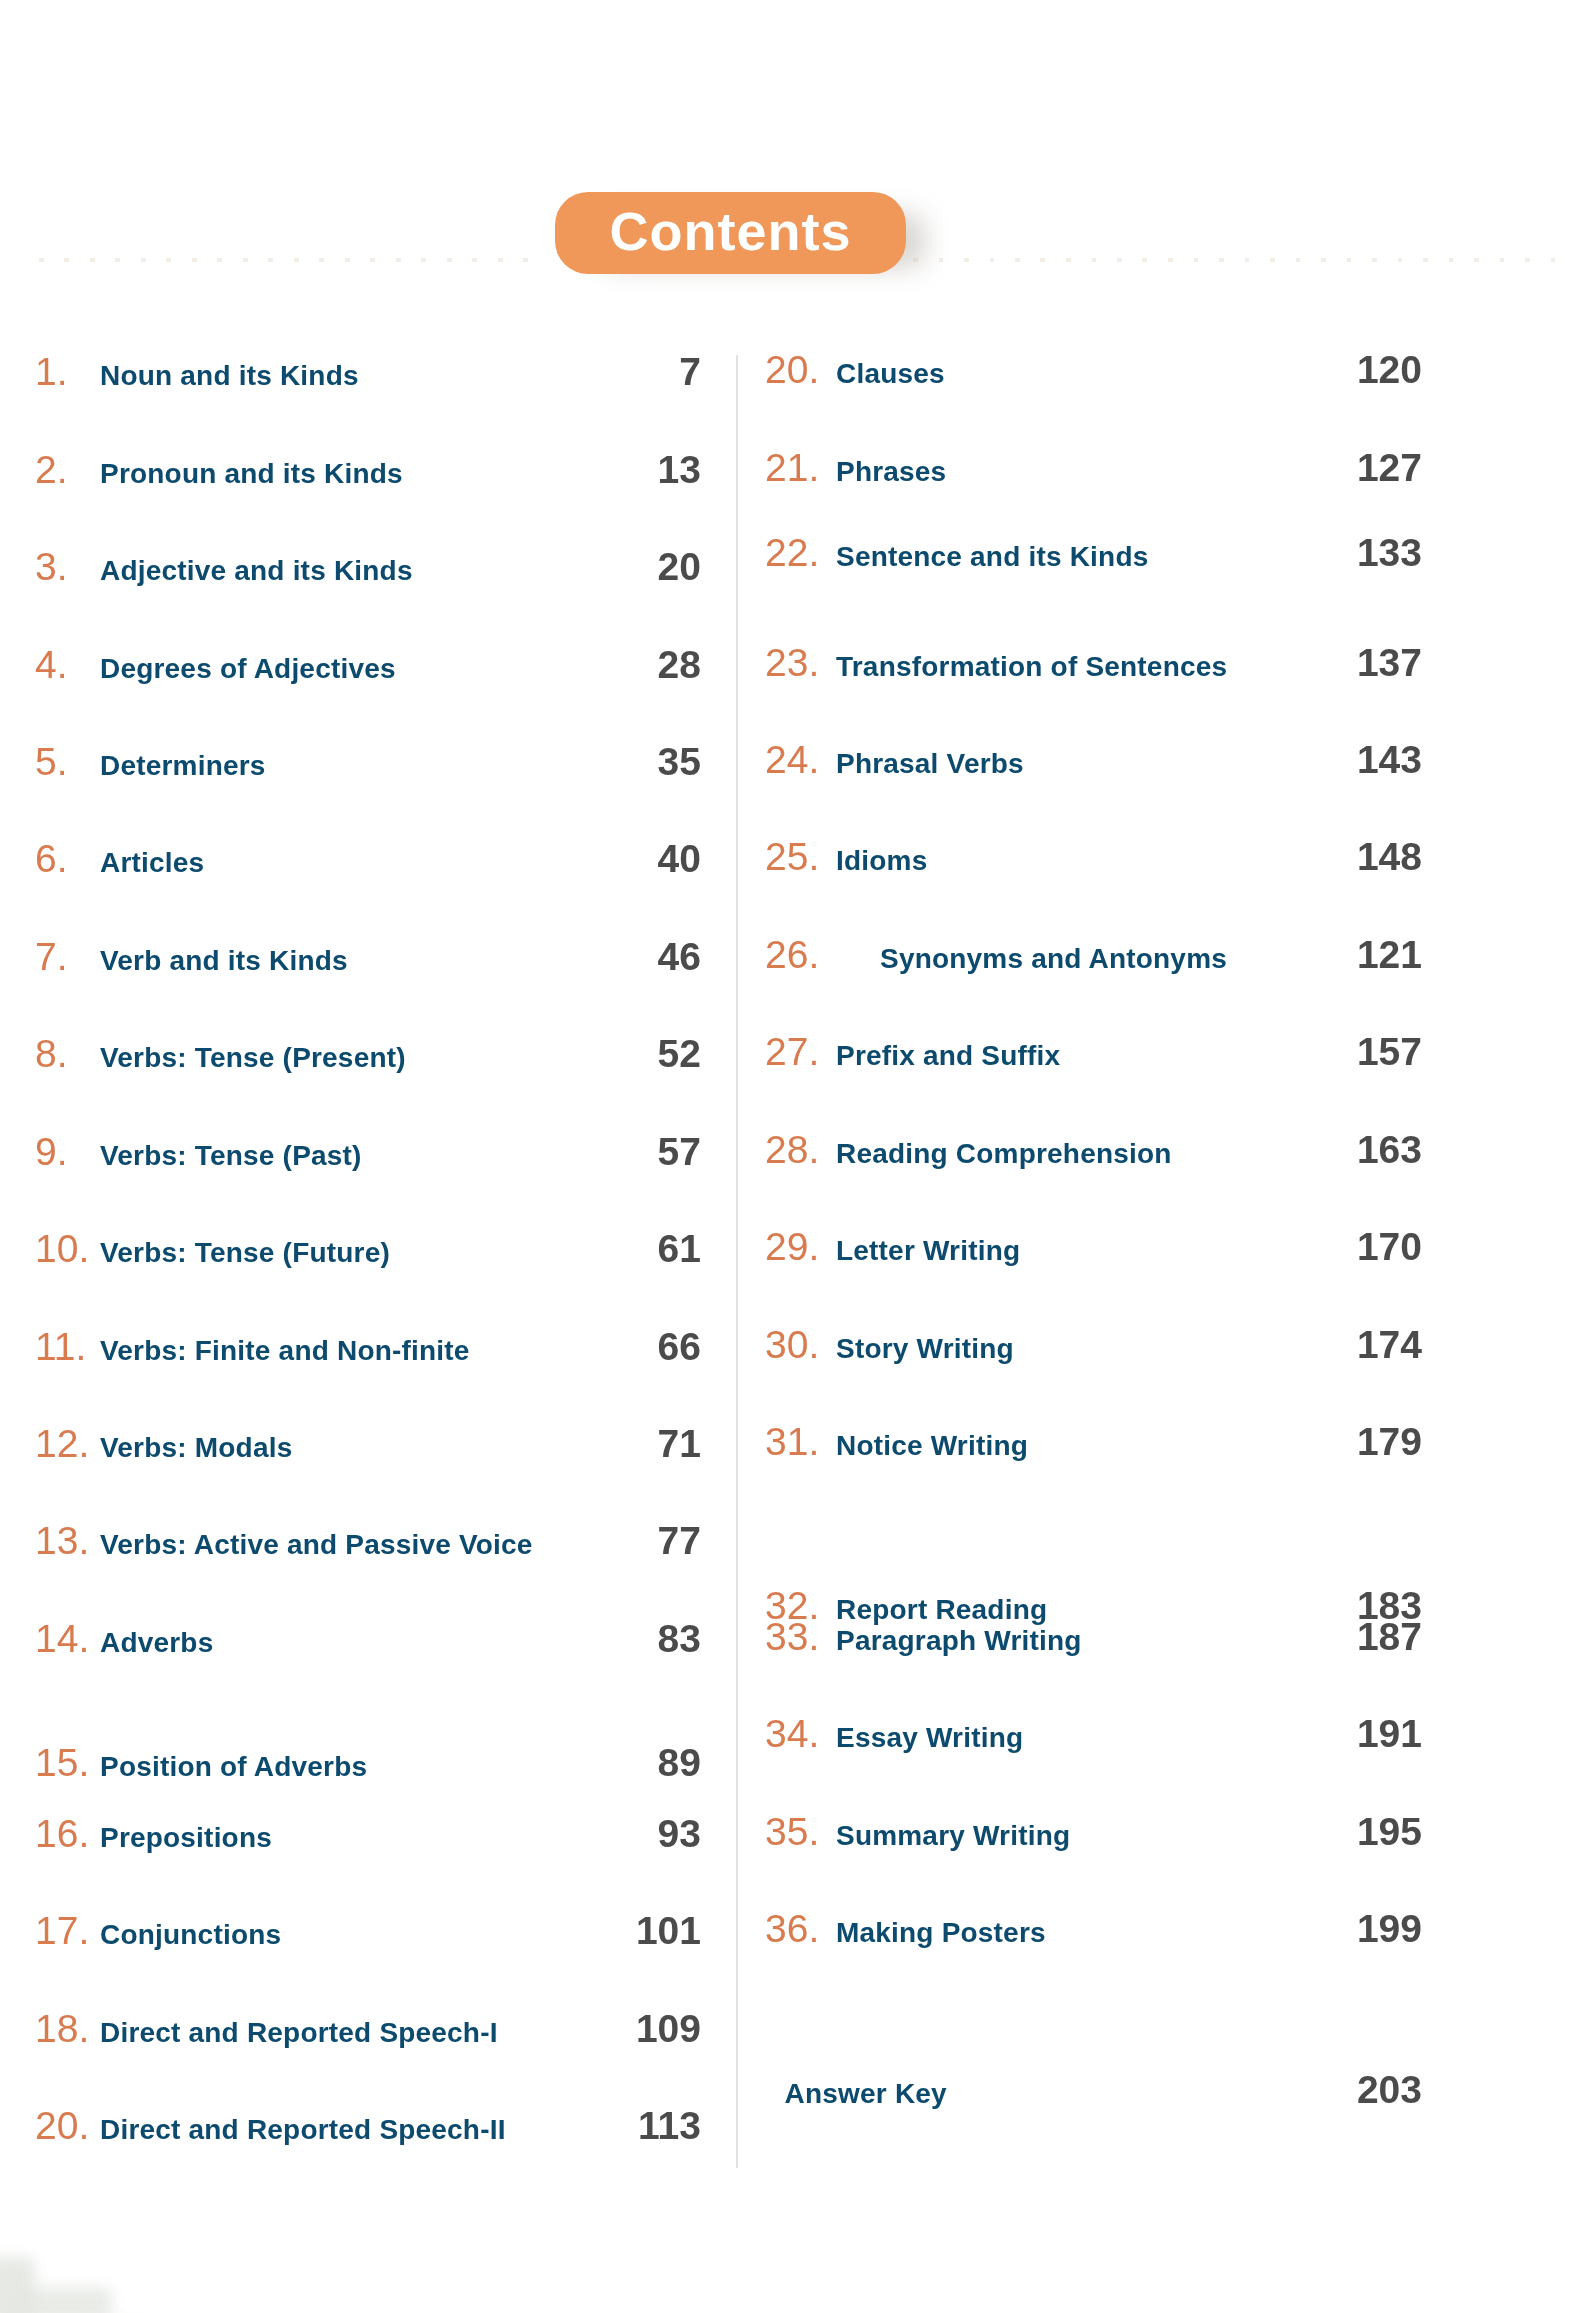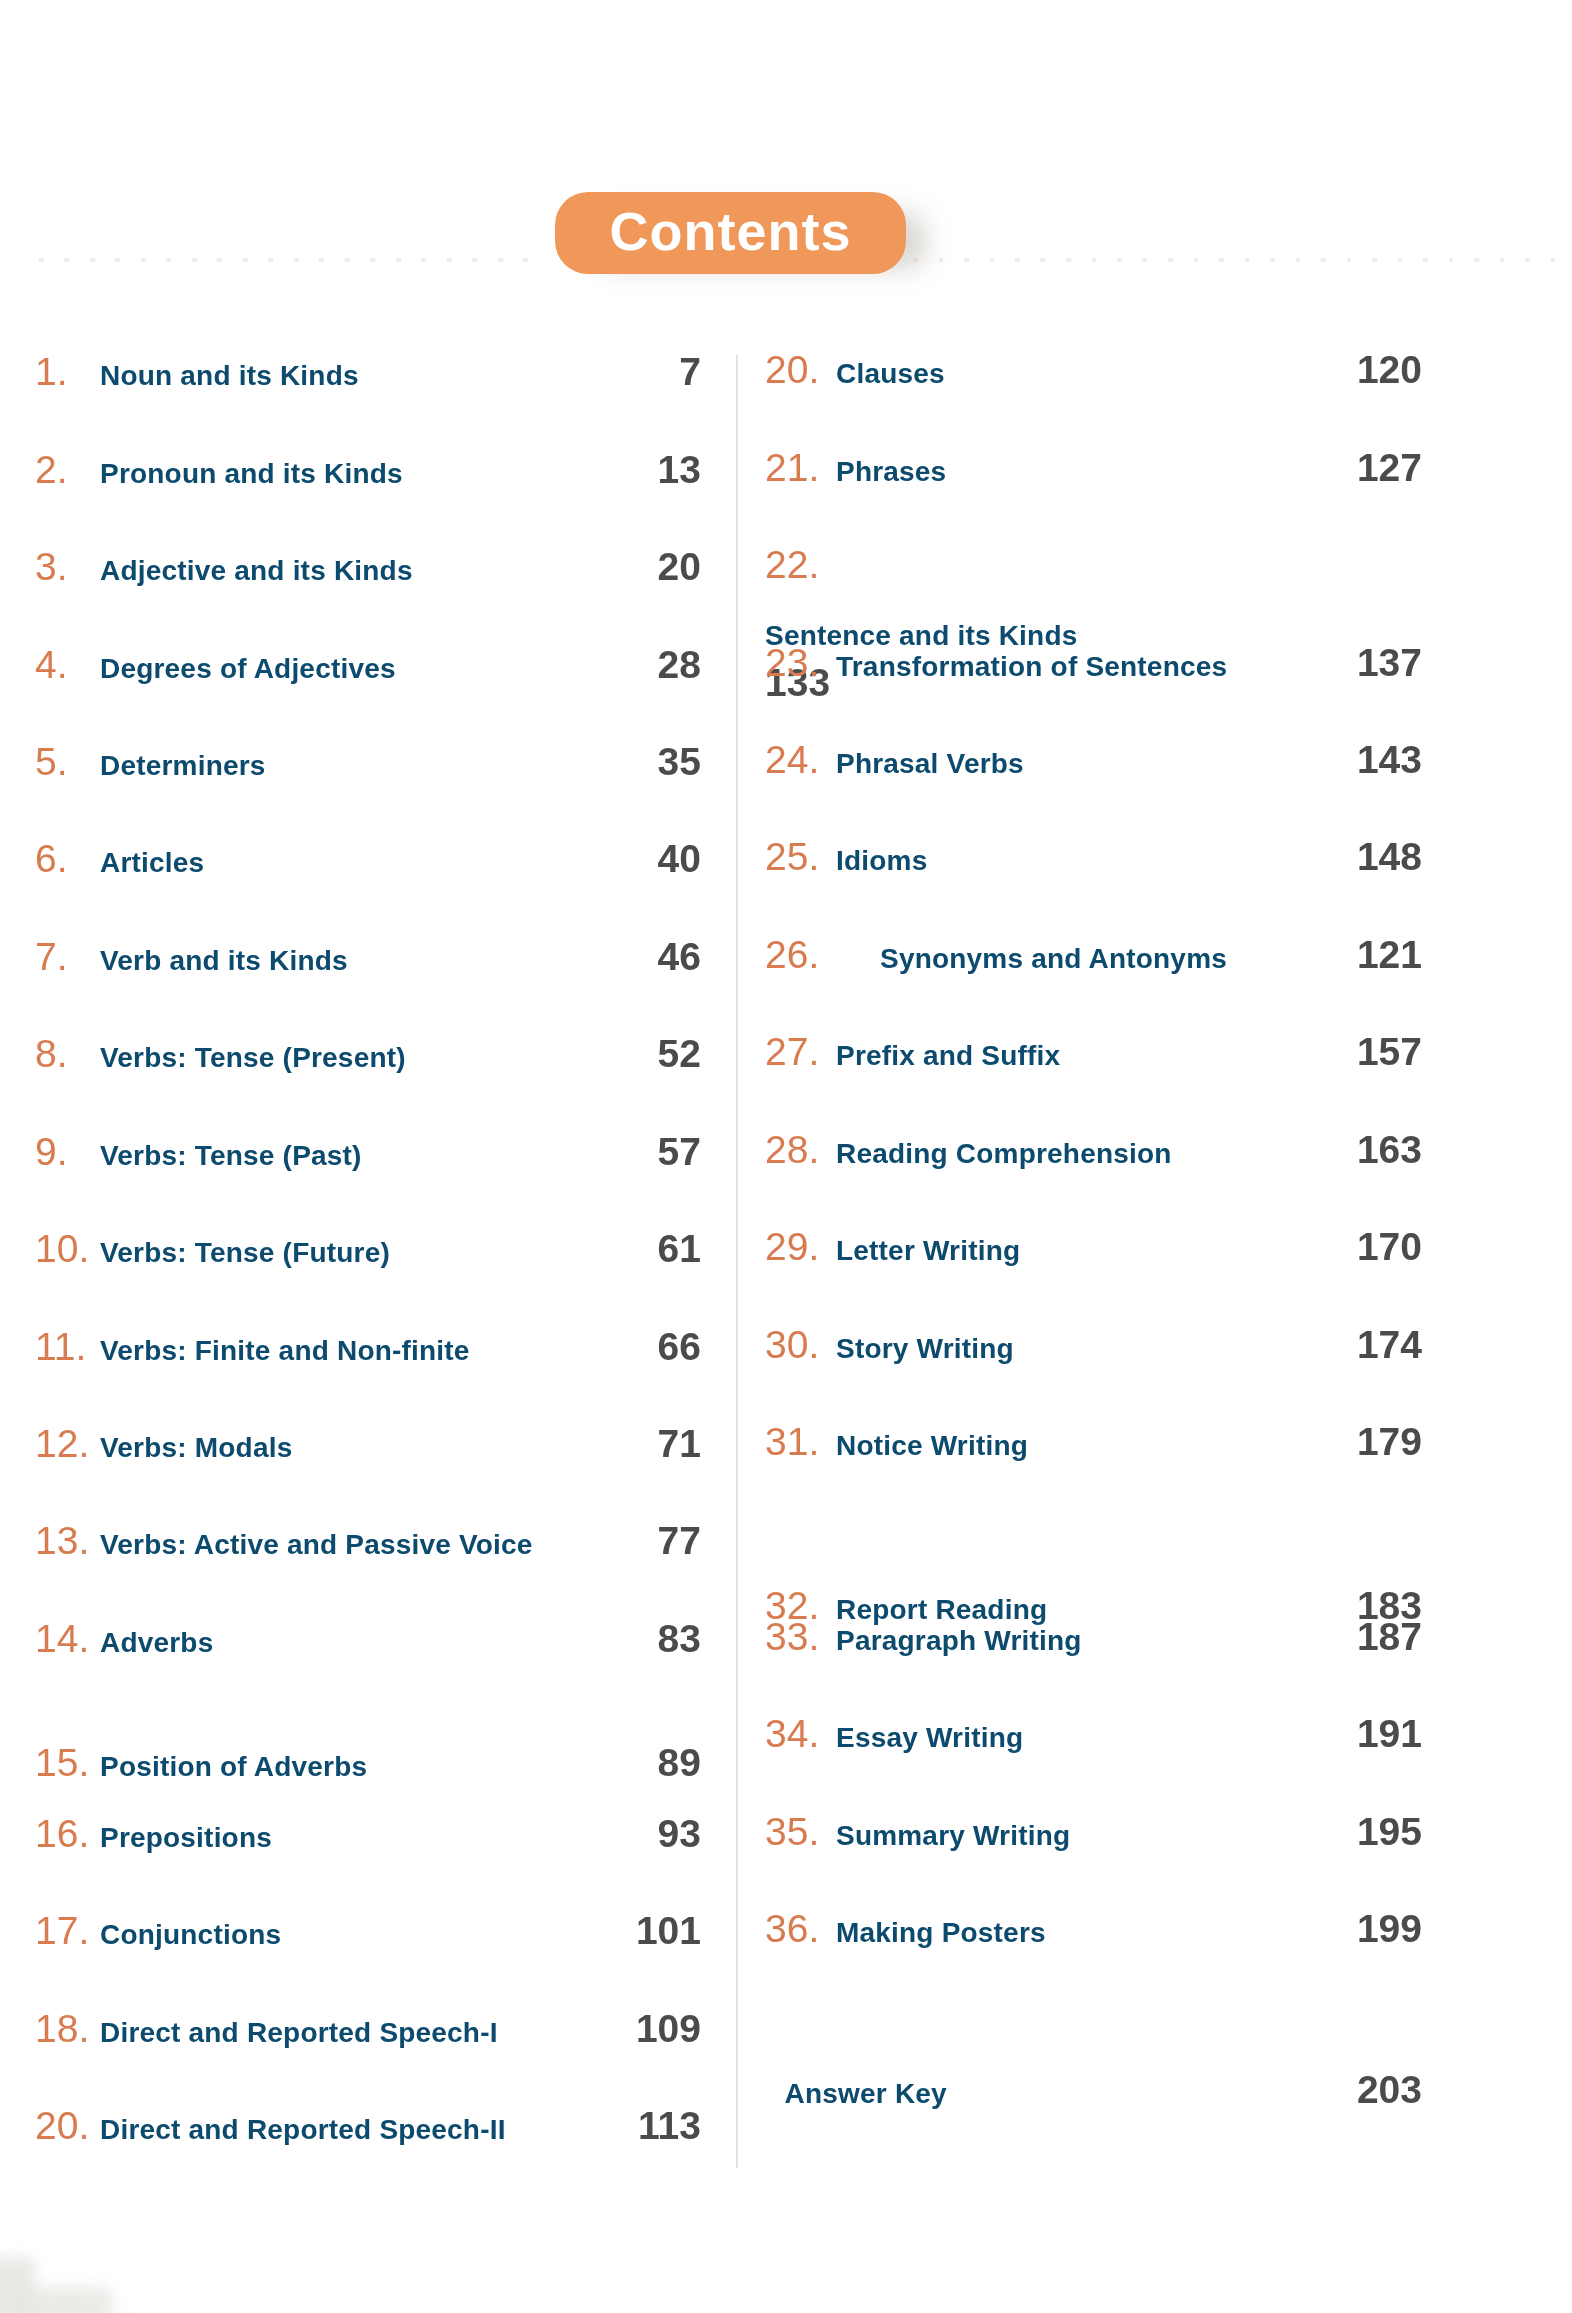--- a/index.html
+++ b/index.html
@@ -208,21 +208,21 @@
       <div class="row" style="top: 329px;">
         <span class="num">20.</span>
         <span class="title">Clauses</span>
         <span class="pg">120</span>
       </div>
       <div class="row" style="top: 427px;">
         <span class="num">21.</span>
         <span class="title">Phrases</span>
         <span class="pg">127</span>
       </div>
-      <div class="row" style="top: 524px; flex-direction: column;">
+      <div class="row" style="top: 512px;">
         <span class="num">22.</span>
         <span class="title">Sentence and its Kinds</span>
         <span class="pg">133</span>
       </div>
       <div class="row" style="top: 622px;">
         <span class="num">23.</span>
         <span class="title">Transformation of Sentences</span>
         <span class="pg">137</span>
       </div>
       <div class="row" style="top: 719px;">

